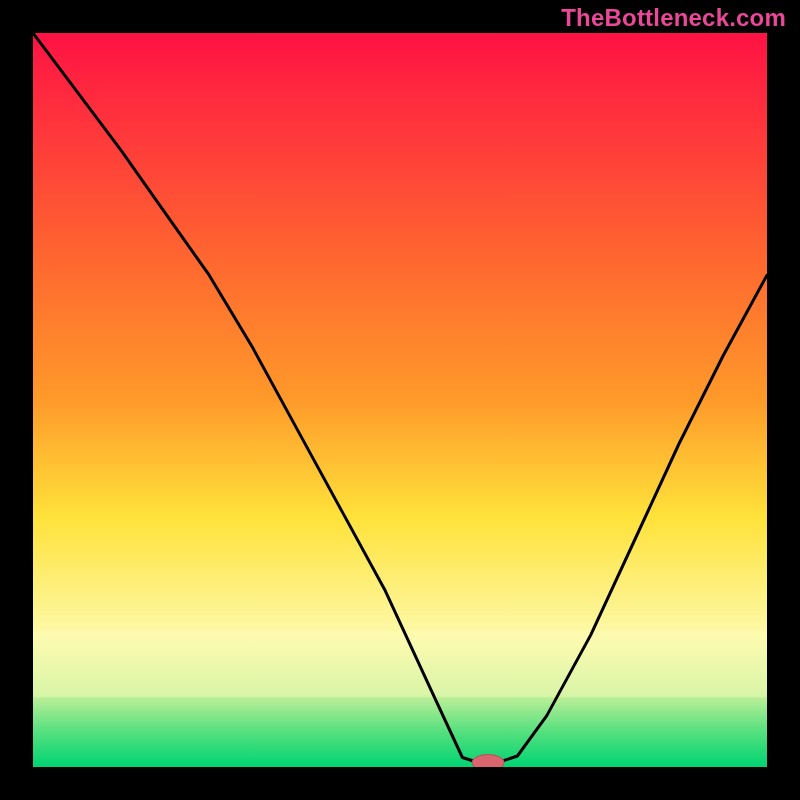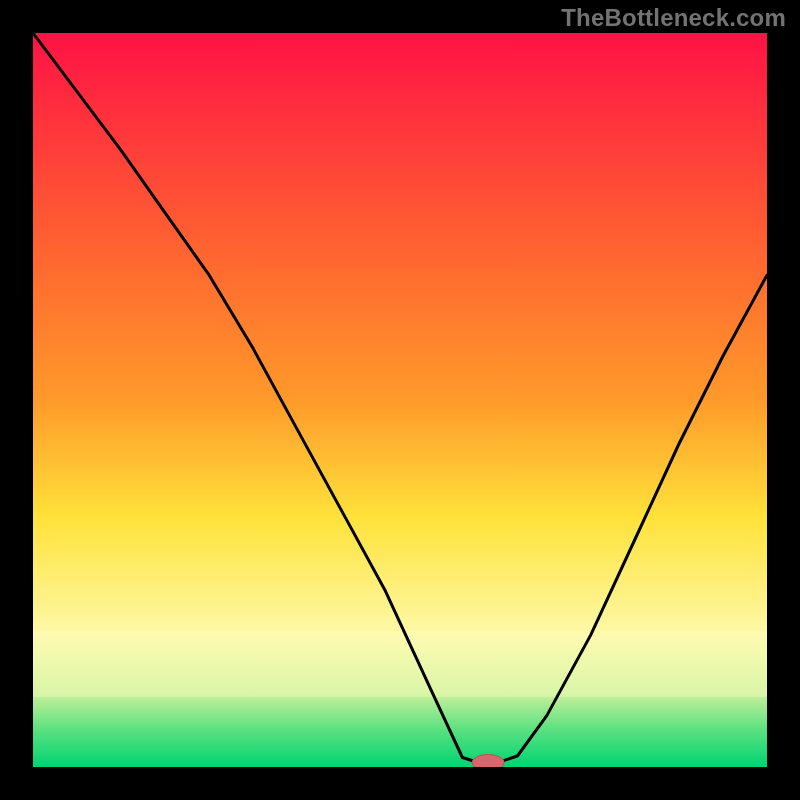--- a/index.html
+++ b/index.html
@@ -18,21 +18,21 @@
     height: 800px;
     background: #000;
   }
   .watermark {
     position: absolute;
     top: 4px;
     right: 14px;
     font-family: Arial, Helvetica, sans-serif;
     font-size: 24px;
     font-weight: 600;
-    color: #737373;
+    color: #ec4899;
     letter-spacing: 0.2px;
   }
   .plot-wrap {
     position: absolute;
     left: 33px;
     top: 33px;
     width: 734px;
     height: 734px;
   }
   svg { display: block; }

